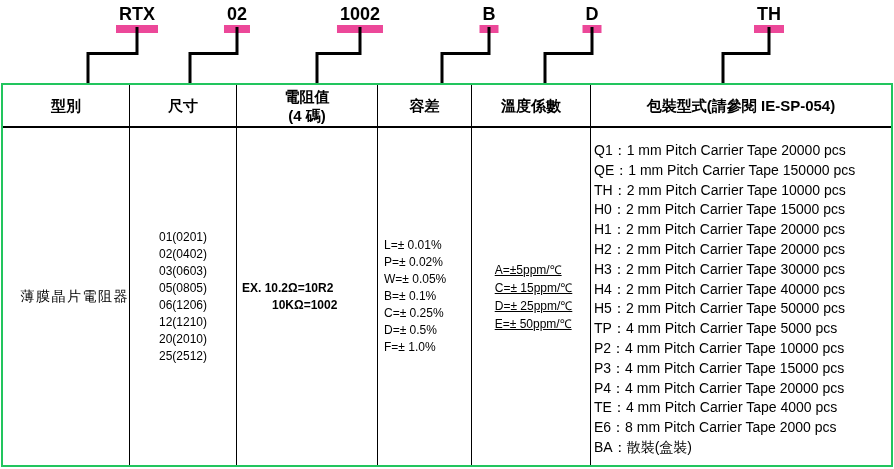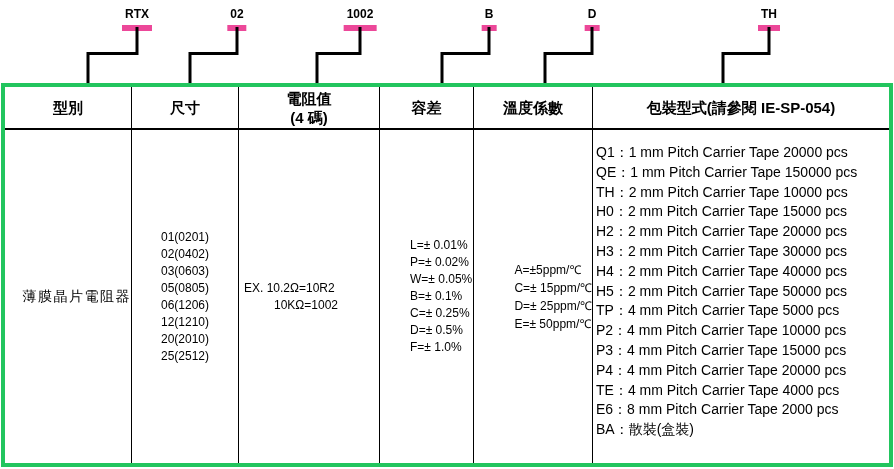--- a/index.html
+++ b/index.html
@@ -14,24 +14,24 @@
     background: #ffffff;
     font-family: "Liberation Sans", sans-serif;
     color: #000000;
     overflow: hidden;
   }
   
   .code-label {
     position: absolute;
     top: 4px;
     transform: translateX(-50%);
-    font-size: 12px;
+    font-size: 18px;
     font-weight: bold;
     line-height: 20px;
-    border-bottom: 6px solid #ec4899;
+    border-bottom: 8px solid #ec4899;
     padding: 0 3px 1px 3px;
     white-space: nowrap;
     text-align: center;
   }
   .lbl-0 { left: 137px; }
   .lbl-1 { left: 237px; }
   .lbl-2 { left: 360px; }
   .lbl-3 { left: 489px; }
   .lbl-4 { left: 592px; }
   .lbl-5 { left: 769px; }
@@ -44,21 +44,21 @@
   .connectors polyline {
     fill: none;
     stroke: #000;
     stroke-width: 3;
   }
   
   .decode-table {
     position: absolute;
     left: 1px; top: 83px;
     width: 892px; height: 384px;
-    border: 4px solid #22c55e;
+    border: 2px solid #22c55e;
     box-sizing: border-box;
     display: grid;
     grid-template-columns: 127px 107px 141px 94px 119px 1fr;
     grid-template-rows: 43px 1fr;
   }
   .cell {
     box-sizing: border-box;
     border-right: 1px solid #000;
     overflow: hidden;
   }
@@ -84,30 +84,31 @@
     align-items: flex-end;
     font-size: 14px;
     letter-spacing: 1.5px;
   }
   .cell-size { align-items: center; }
   .cell-size .line { line-height: 17px; }
   .cell-res {
     align-items: flex-start;
     padding-left: 5px;
   }
-  .cell-res .line { line-height: 17px; }
+  .cell-res .line { line-height: 17px; font-weight: bold; }
   .cell-res .line2 { margin-left: 30px; }
   .cell-tol {
     align-items: flex-start;
     padding-left: 6px;
   }
-  .cell-tol .line { line-height: 17px; margin-left: 24px; }
+  .cell-tol .line { line-height: 17px; }
   .cell-tcr {
-    align-items: flex-end;
+    align-items: center;
     padding-left: 5px;
+    text-decoration: underline;
   }
   .cell-tcr .line { line-height: 18px; }
   .cell-pkg {
     justify-content: flex-start;
     align-items: flex-start;
     padding: 1px 0 0 3px;
     font-size: 14px;
     margin-top: 12px;
   }
   .cell-pkg .line {
@@ -201,20 +202,21 @@
           <div class="line">E=± 50ppm/℃</div>
         </div>
     </div>
 
     <div class="cell bod cell-pkg last">
       <div class="lines">
           <div class="line">Q1：1 mm Pitch Carrier Tape 20000 pcs</div>
           <div class="line">QE：1 mm Pitch Carrier Tape 150000 pcs</div>
           <div class="line">TH：2 mm Pitch Carrier Tape 10000 pcs</div>
           <div class="line">H0：2 mm Pitch Carrier Tape 15000 pcs</div>
+          <div class="line">H1：2 mm Pitch Carrier Tape 20000 pcs</div>
           <div class="line">H2：2 mm Pitch Carrier Tape 20000 pcs</div>
           <div class="line">H3：2 mm Pitch Carrier Tape 30000 pcs</div>
           <div class="line">H4：2 mm Pitch Carrier Tape 40000 pcs</div>
           <div class="line">H5：2 mm Pitch Carrier Tape 50000 pcs</div>
           <div class="line">TP：4 mm Pitch Carrier Tape 5000 pcs</div>
           <div class="line">P2：4 mm Pitch Carrier Tape 10000 pcs</div>
           <div class="line">P3：4 mm Pitch Carrier Tape 15000 pcs</div>
           <div class="line">P4：4 mm Pitch Carrier Tape 20000 pcs</div>
           <div class="line">TE：4 mm Pitch Carrier Tape 4000 pcs</div>
           <div class="line">E6：8 mm Pitch Carrier Tape 2000 pcs</div>

